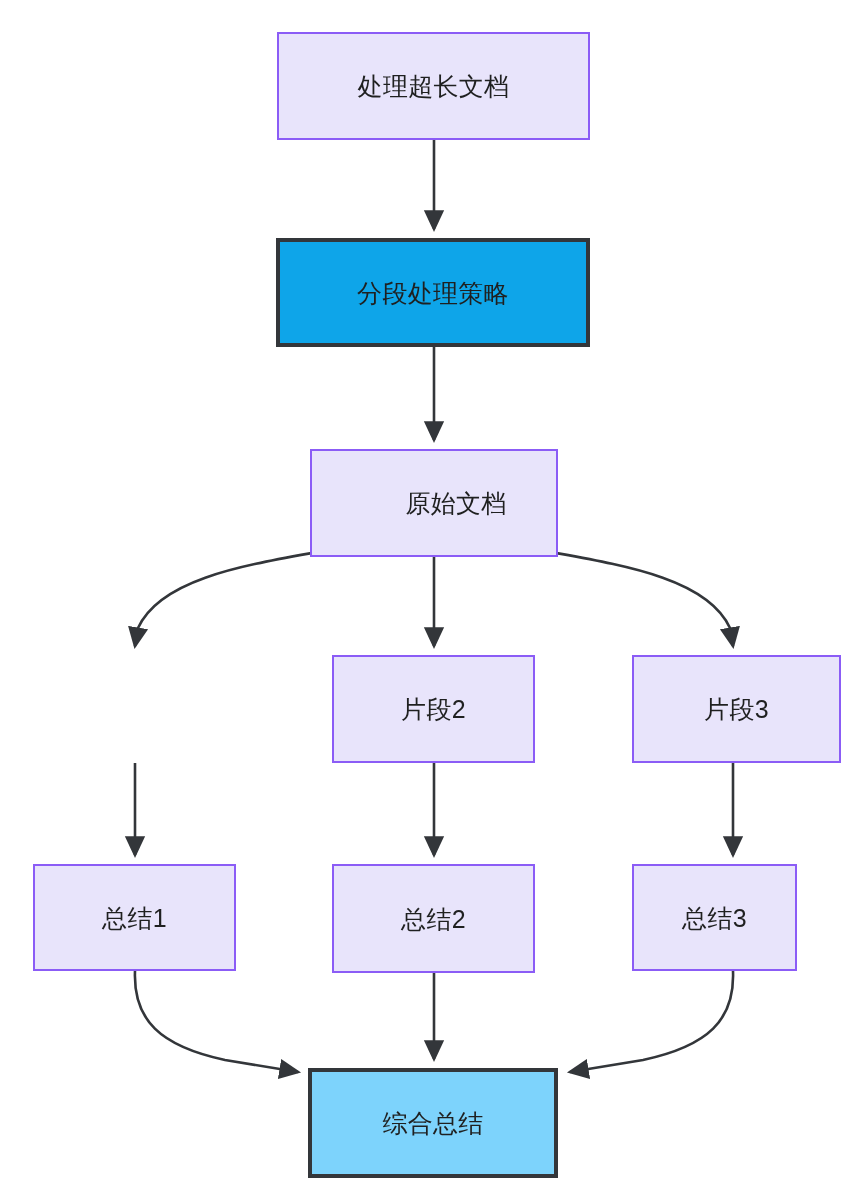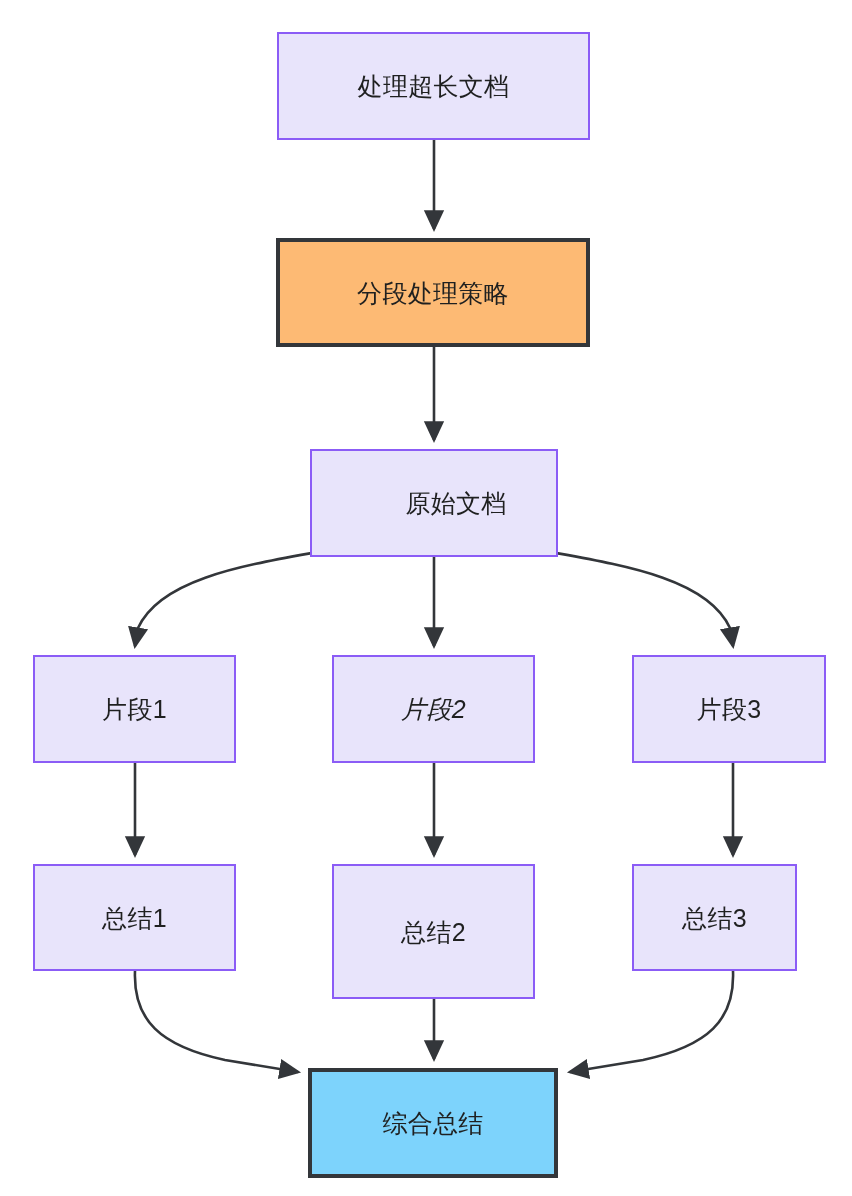--- a/index.html
+++ b/index.html
@@ -44,21 +44,21 @@
     letter-spacing: 0.3px;
     white-space: nowrap;
   }
   
   .node-default {
     background: #e8e4fb;
     border: 2px solid #8b5cf6;
   }
   
   .node-strategy {
-    background: #fdba74;
+    background: #0ea5e9;
     border: 4px solid #33363a;
   }
   
   .node-result {
     background: #7dd3fc;
     border: 4px solid #33363a;
   }
 </style>
 </head>
 <body>
@@ -100,37 +100,34 @@
   </div>
 
   <div class="node node-strategy" style="left:276px; top:238px; width:314px; height:109px;">
     <span class="node-label">分段处理策略</span>
   </div>
 
   <div class="node node-default" style="left:310px; top:449px; width:248px; height:108px;padding-left:44px;">
     <span class="node-label">原始文档</span>
   </div>
 
-  <div class="node node-default" style="left:33px; top:655px; width:203px; height:108px;">
-    <span class="node-label">片段1</span>
-  </div>
 
-  <div class="node node-default" style="left:332px; top:655px; width:203px; height:108px;font-style:italic;">
+  <div class="node node-default" style="left:332px; top:655px; width:203px; height:108px;">
     <span class="node-label">片段2</span>
   </div>
 
-  <div class="node node-default" style="left:632px; top:655px; width:194px; height:108px;">
+  <div class="node node-default" style="left:632px; top:655px; width:209px; height:108px;">
     <span class="node-label">片段3</span>
   </div>
 
   <div class="node node-default" style="left:33px; top:864px; width:203px; height:107px;">
     <span class="node-label">总结1</span>
   </div>
 
-  <div class="node node-default" style="left:332px; top:864px; width:203px; height:135px;">
+  <div class="node node-default" style="left:332px; top:864px; width:203px; height:109px;">
     <span class="node-label">总结2</span>
   </div>
 
   <div class="node node-default" style="left:632px; top:864px; width:165px; height:107px;">
     <span class="node-label">总结3</span>
   </div>
 
   <div class="node node-result" style="left:308px; top:1068px; width:250px; height:110px;">
     <span class="node-label">综合总结</span>
   </div>

